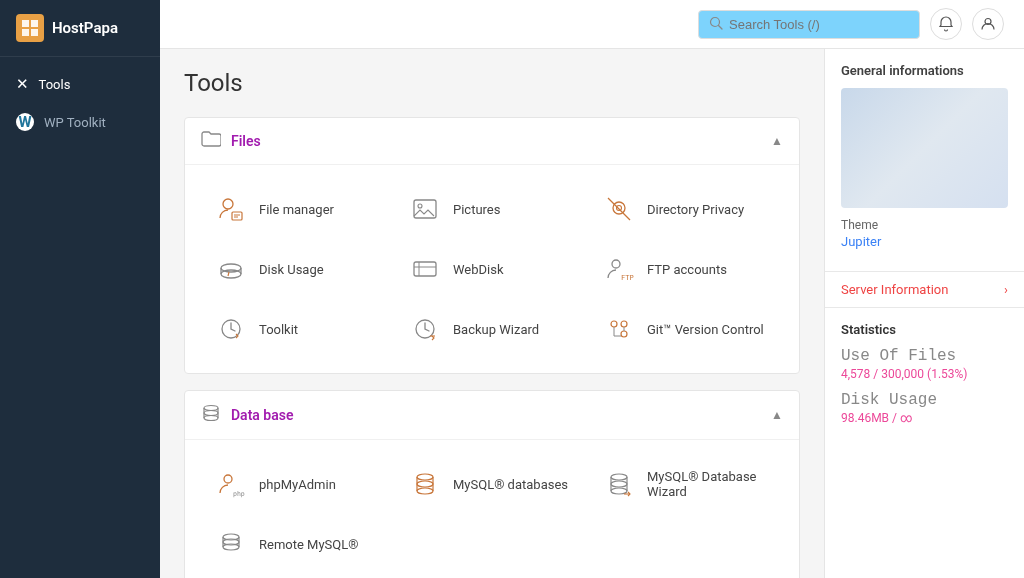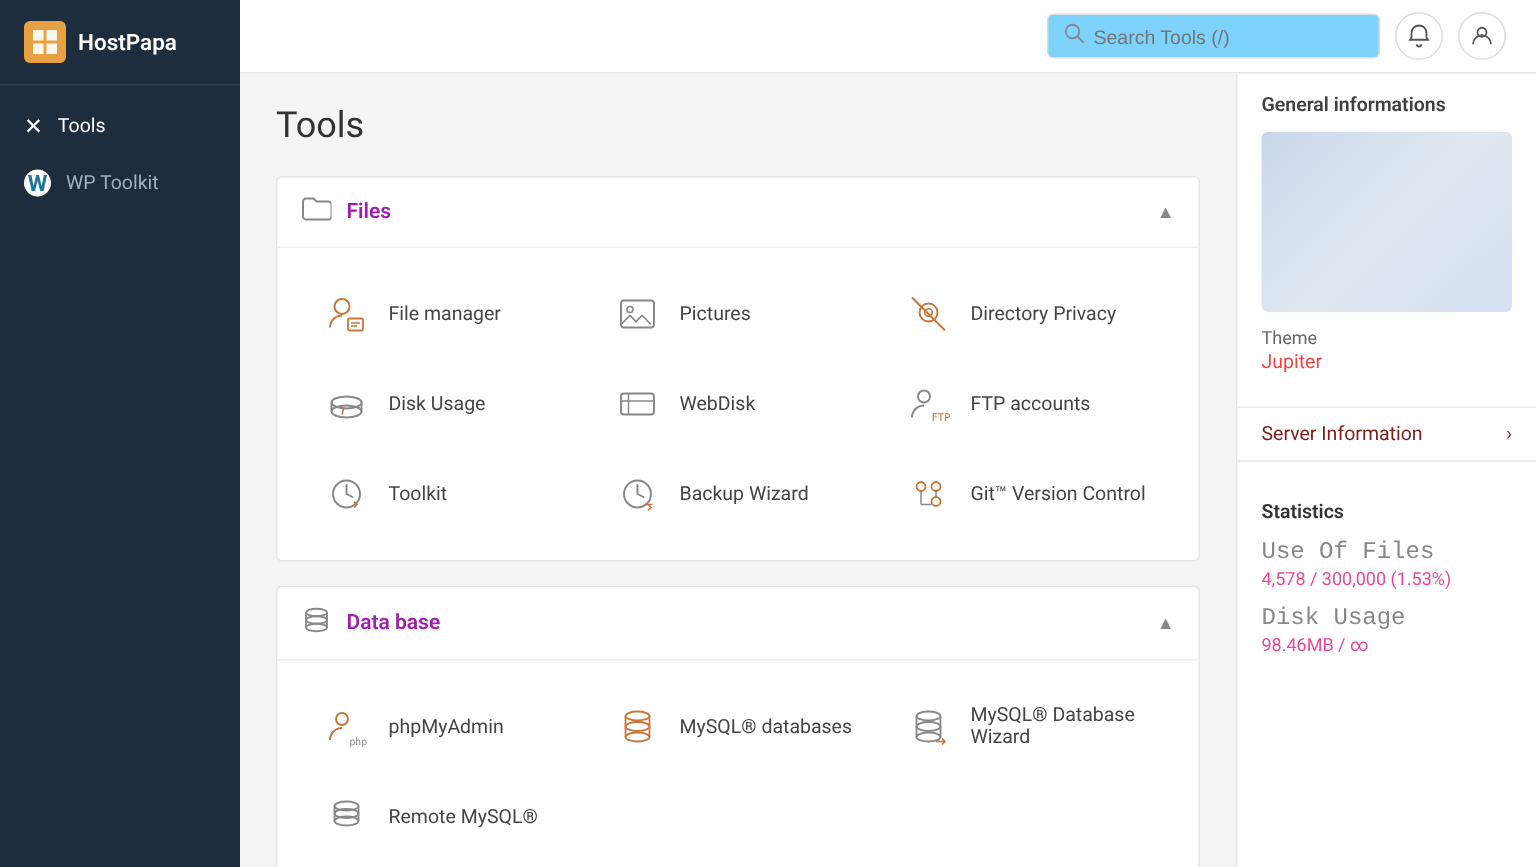--- a/index.html
+++ b/index.html
@@ -162,30 +162,30 @@
     }
     .right-section-title { font-size: 13px; font-weight: 600; color: #404040; margin-bottom: 10px; }
     .general-info-img {
       width: 100%;
       height: 120px;
       background: linear-gradient(135deg, #c8d8ea 0%, #e0e8f0 50%, #d5e0f0 100%);
       border-radius: 4px;
       margin-bottom: 10px;
     }
     .info-row { font-size: 12px; color: #666; margin-bottom: 2px; }
-    .info-value { font-size: 13px; color: #ef4444; margin-bottom: 8px; }
+    .info-value { font-size: 13px; color: #3b82f6; margin-bottom: 8px; }
     .server-info-link {
       display: flex; align-items: center; justify-content: space-between;
-      font-size: 13px; color: #7f1d1d;
+      font-size: 13px; color: #ef4444;
       padding: 10px 16px;
       border-bottom: 1px solid #e8e8e8;
       cursor: pointer;
     }
     .stats-section { padding: 14px 16px; }
-    .stats-title { font-size: 13px; font-weight: 600; color: #333; margin-bottom: 10px; margin-top: 12px; }
+    .stats-title { font-size: 13px; font-weight: 600; color: #333; margin-bottom: 10px; }
     .stat-item { margin-bottom: 10px; }
     .stat-label { font-size: 16px; color: #888; margin-bottom: 2px; font-family: Liberation Mono, monospace; }
     .stat-value { font-size: 12px; color: #ec4899; }
 
     ::-webkit-scrollbar { width: 6px; }
     ::-webkit-scrollbar-track { background: #f0f0f0; }
     ::-webkit-scrollbar-thumb { background: #ccc; border-radius: 3px; }
   </style>
 </head>
 <body>

